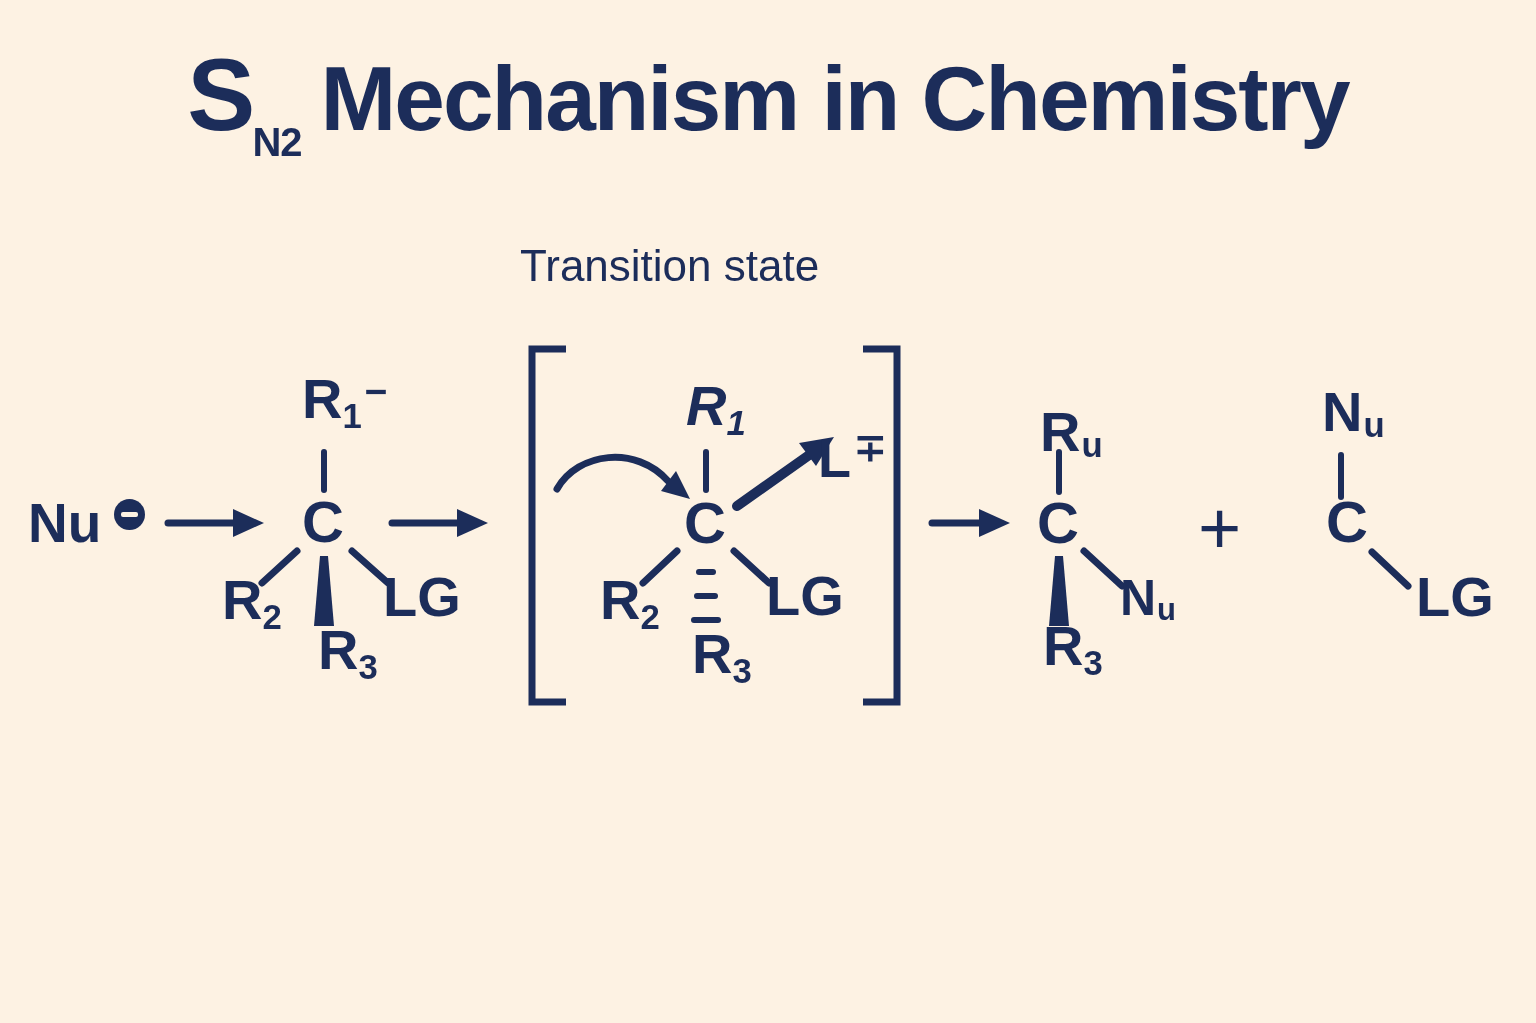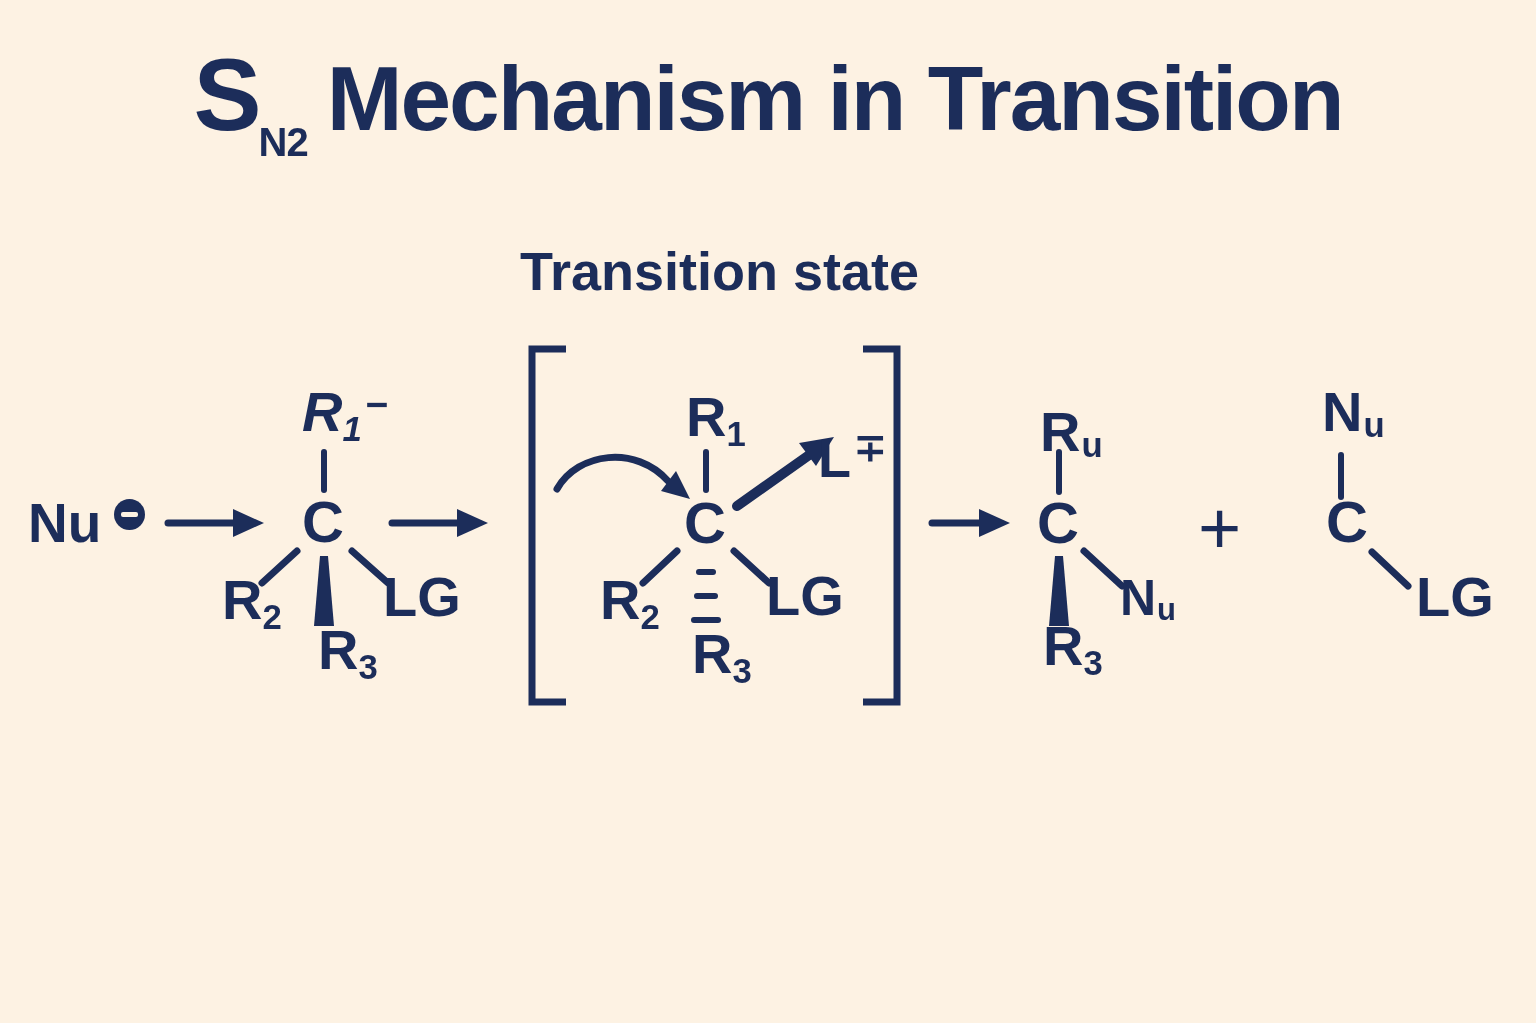--- a/index.html
+++ b/index.html
@@ -20,22 +20,22 @@
     position:absolute;top:44px;left:0;width:100%;
     text-align:center;color:var(--ink);font-weight:700;line-height:1;
     white-space:nowrap;
   }
   .title-s{font-size:102px;letter-spacing:-2px;}
   .title-sub{font-size:40px;position:relative;top:26px;left:-1px;letter-spacing:-1px;}
   .title-rest{font-size:91px;margin-left:18px;letter-spacing:-2px;}
 
   
   .transition-label{
-    position:absolute;left:520px;top:244px;width:390px;text-align:right;
-    font-size:54px;font-weight:700;color:var(--ink);line-height:1;white-space:nowrap;
+    position:absolute;left:520px;top:244px;width:390px;text-align:left;
+    font-size:44px;font-weight:400;color:var(--ink);line-height:1;white-space:nowrap;
   }
 
   
   .label{
     position:absolute;color:var(--ink);line-height:1;white-space:nowrap;
     font-weight:600;
   }
   .atom{font-size:56px;}
   .atom-c{font-size:58px;}
   .atom-sm{font-size:50px;}
@@ -96,43 +96,43 @@
       <line x1="1059" y1="452" x2="1059" y2="492" stroke-width="6" stroke-linecap="round"></line>
       <polygon points="1055,556 1063,556 1069,626 1049,626" stroke="none"></polygon>
       <line x1="1084" y1="551" x2="1122" y2="586" stroke-width="7" stroke-linecap="round"></line>
 
       <line x1="1341" y1="455" x2="1341" y2="497" stroke-width="6" stroke-linecap="round"></line>
       <line x1="1372" y1="552" x2="1408" y2="586" stroke-width="7" stroke-linecap="round"></line>
     </g>
   </svg>
 
   <div class="title-wrap">
-    <span class="title-s">S</span><span class="title-sub">N2</span><span class="title-rest">Mechanism in Transition</span>
+    <span class="title-s">S</span><span class="title-sub">N2</span><span class="title-rest">Mechanism in Chemistry</span>
   </div>
 
   <div class="transition-label">Transition state</div>
 
   <div class="label atom" style="left:28px;top:496px;font-size:55px;">Nu</div>
   <div class="charge-circle">
     <div class="bar"></div>
   </div>
 
-  <div class="label atom" style="left:302px;top:384px;font-style:italic;">
+  <div class="label atom" style="left:302px;top:371px;">
     <span>R</span><span class="sub">1</span><span class="sup">−</span>
   </div>
   <div class="label atom-c" style="left:302px;top:493px;">C</div>
   <div class="label atom" style="left:222px;top:572px;">
     <span>R</span><span class="sub">2</span>
   </div>
   <div class="label atom" style="left:318px;top:622px;">
     <span>R</span><span class="sub">3</span>
   </div>
   <div class="label atom" style="left:383px;top:569px;">LG</div>
 
-  <div class="label atom" style="left:686px;top:389px;">
+  <div class="label atom" style="left:686px;top:378px;font-style:italic;">
     <span>R</span><span class="sub">1</span>
   </div>
   <div class="label atom-c" style="left:684px;top:494px;">C</div>
   <div class="label atom" style="left:600px;top:572px;">
     <span>R</span><span class="sub">2</span>
   </div>
   <div class="label atom" style="left:692px;top:626px;">
     <span>R</span><span class="sub">3</span>
   </div>
   <div class="label atom" style="left:766px;top:568px;">LG</div>

